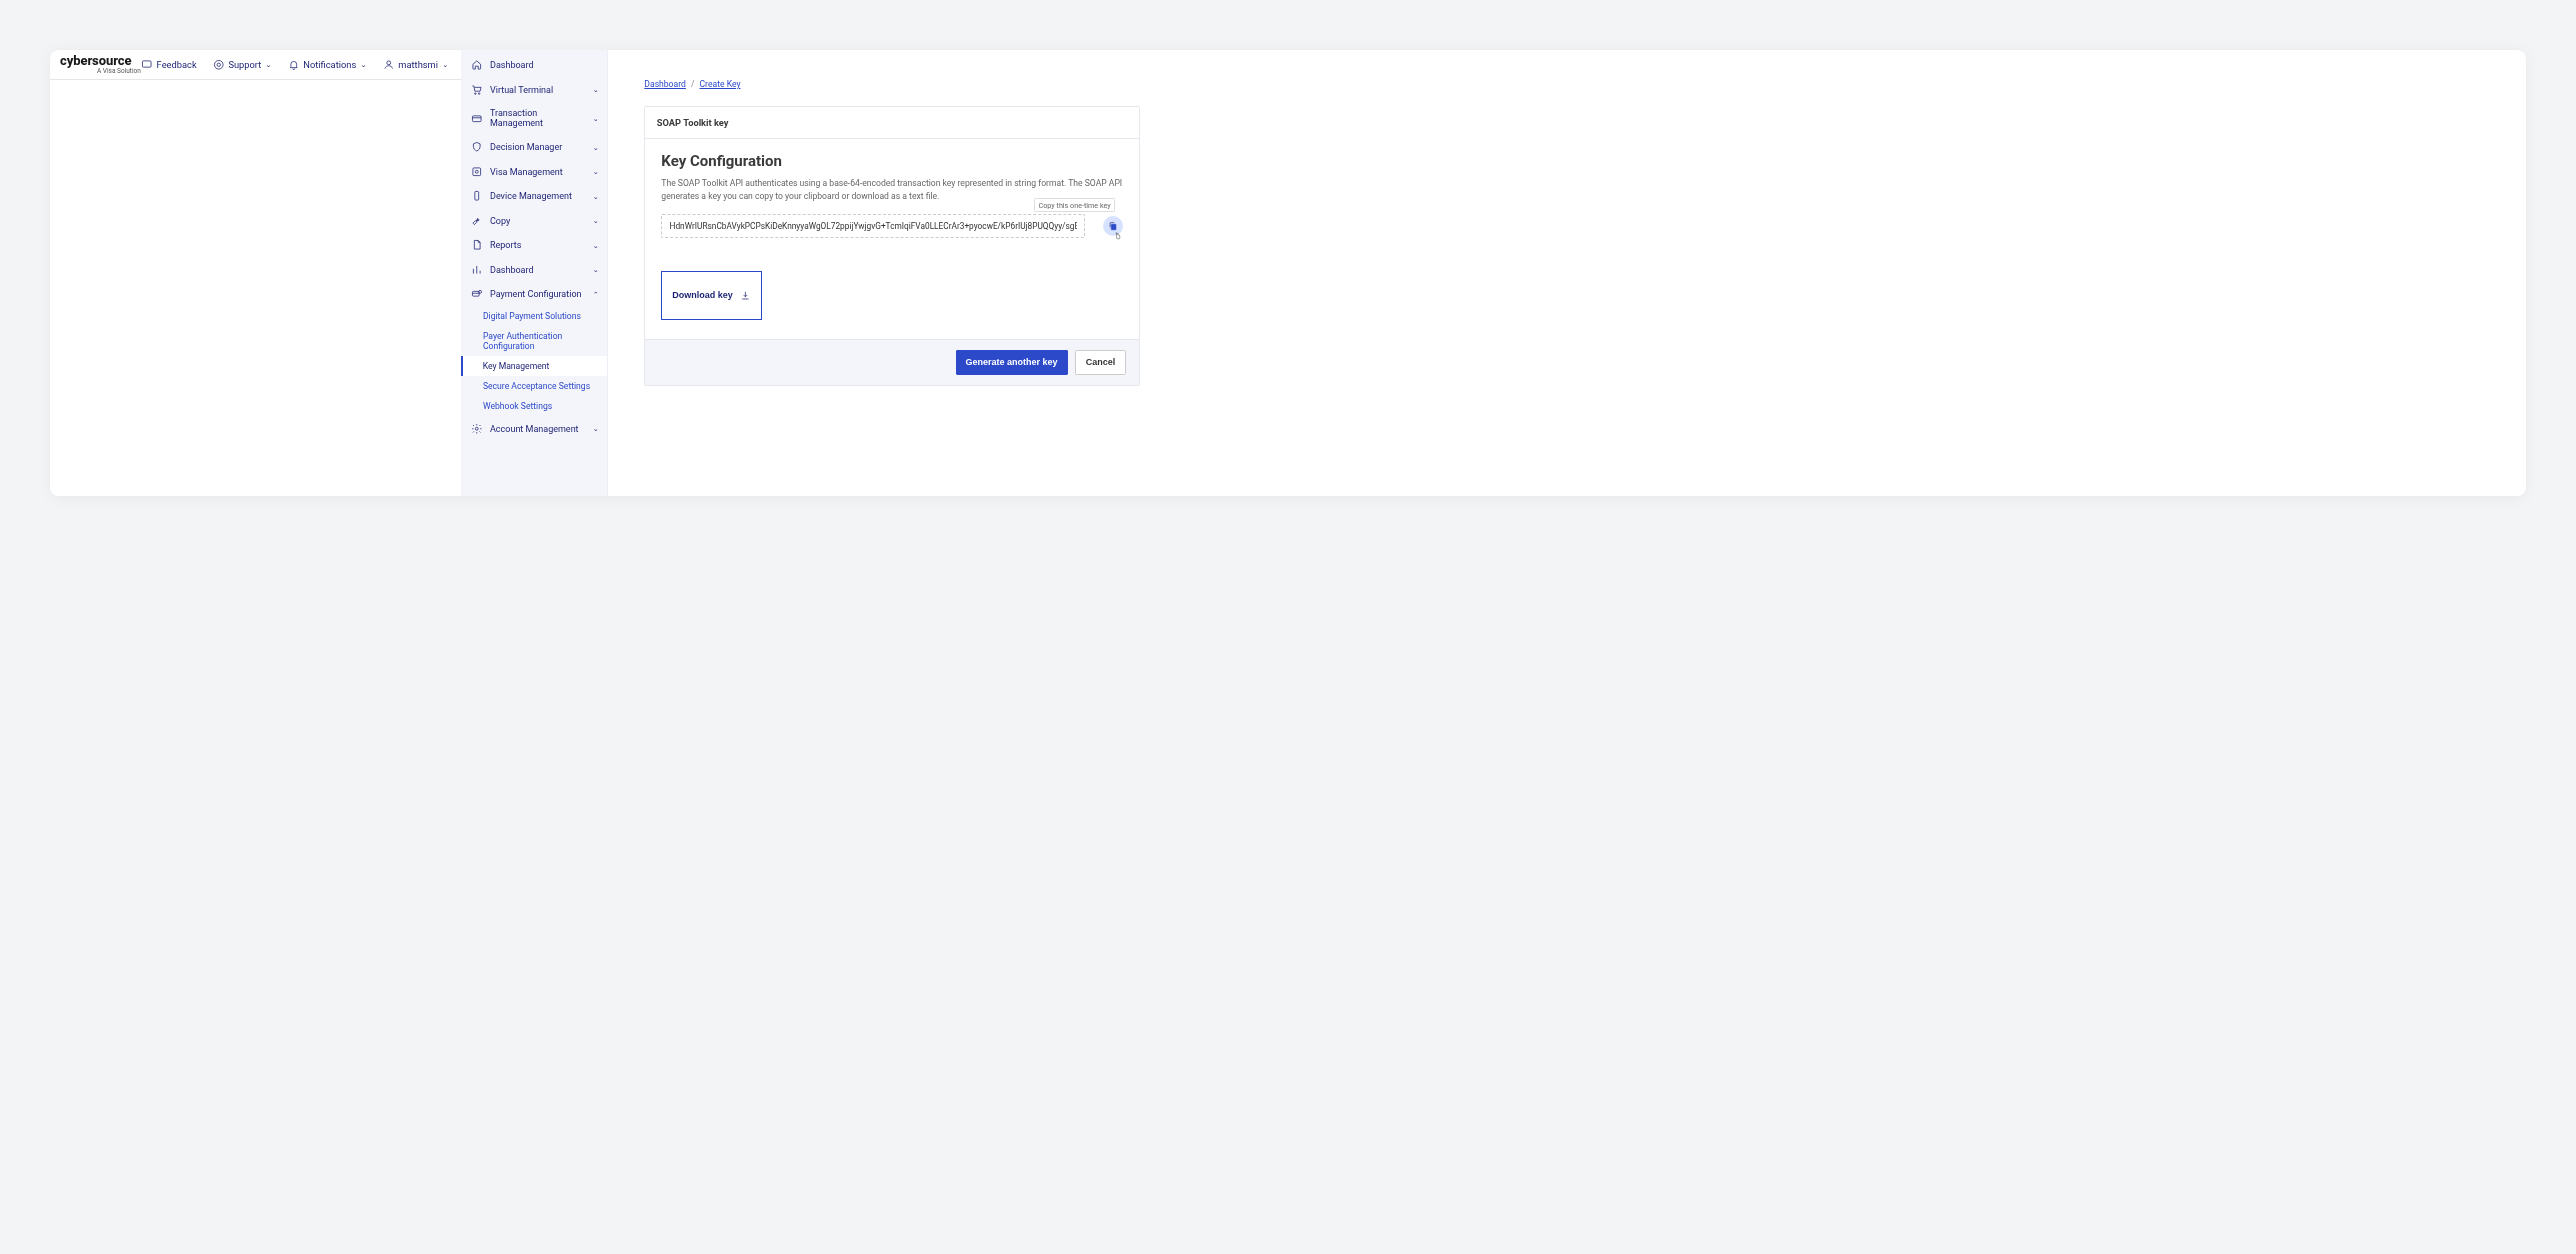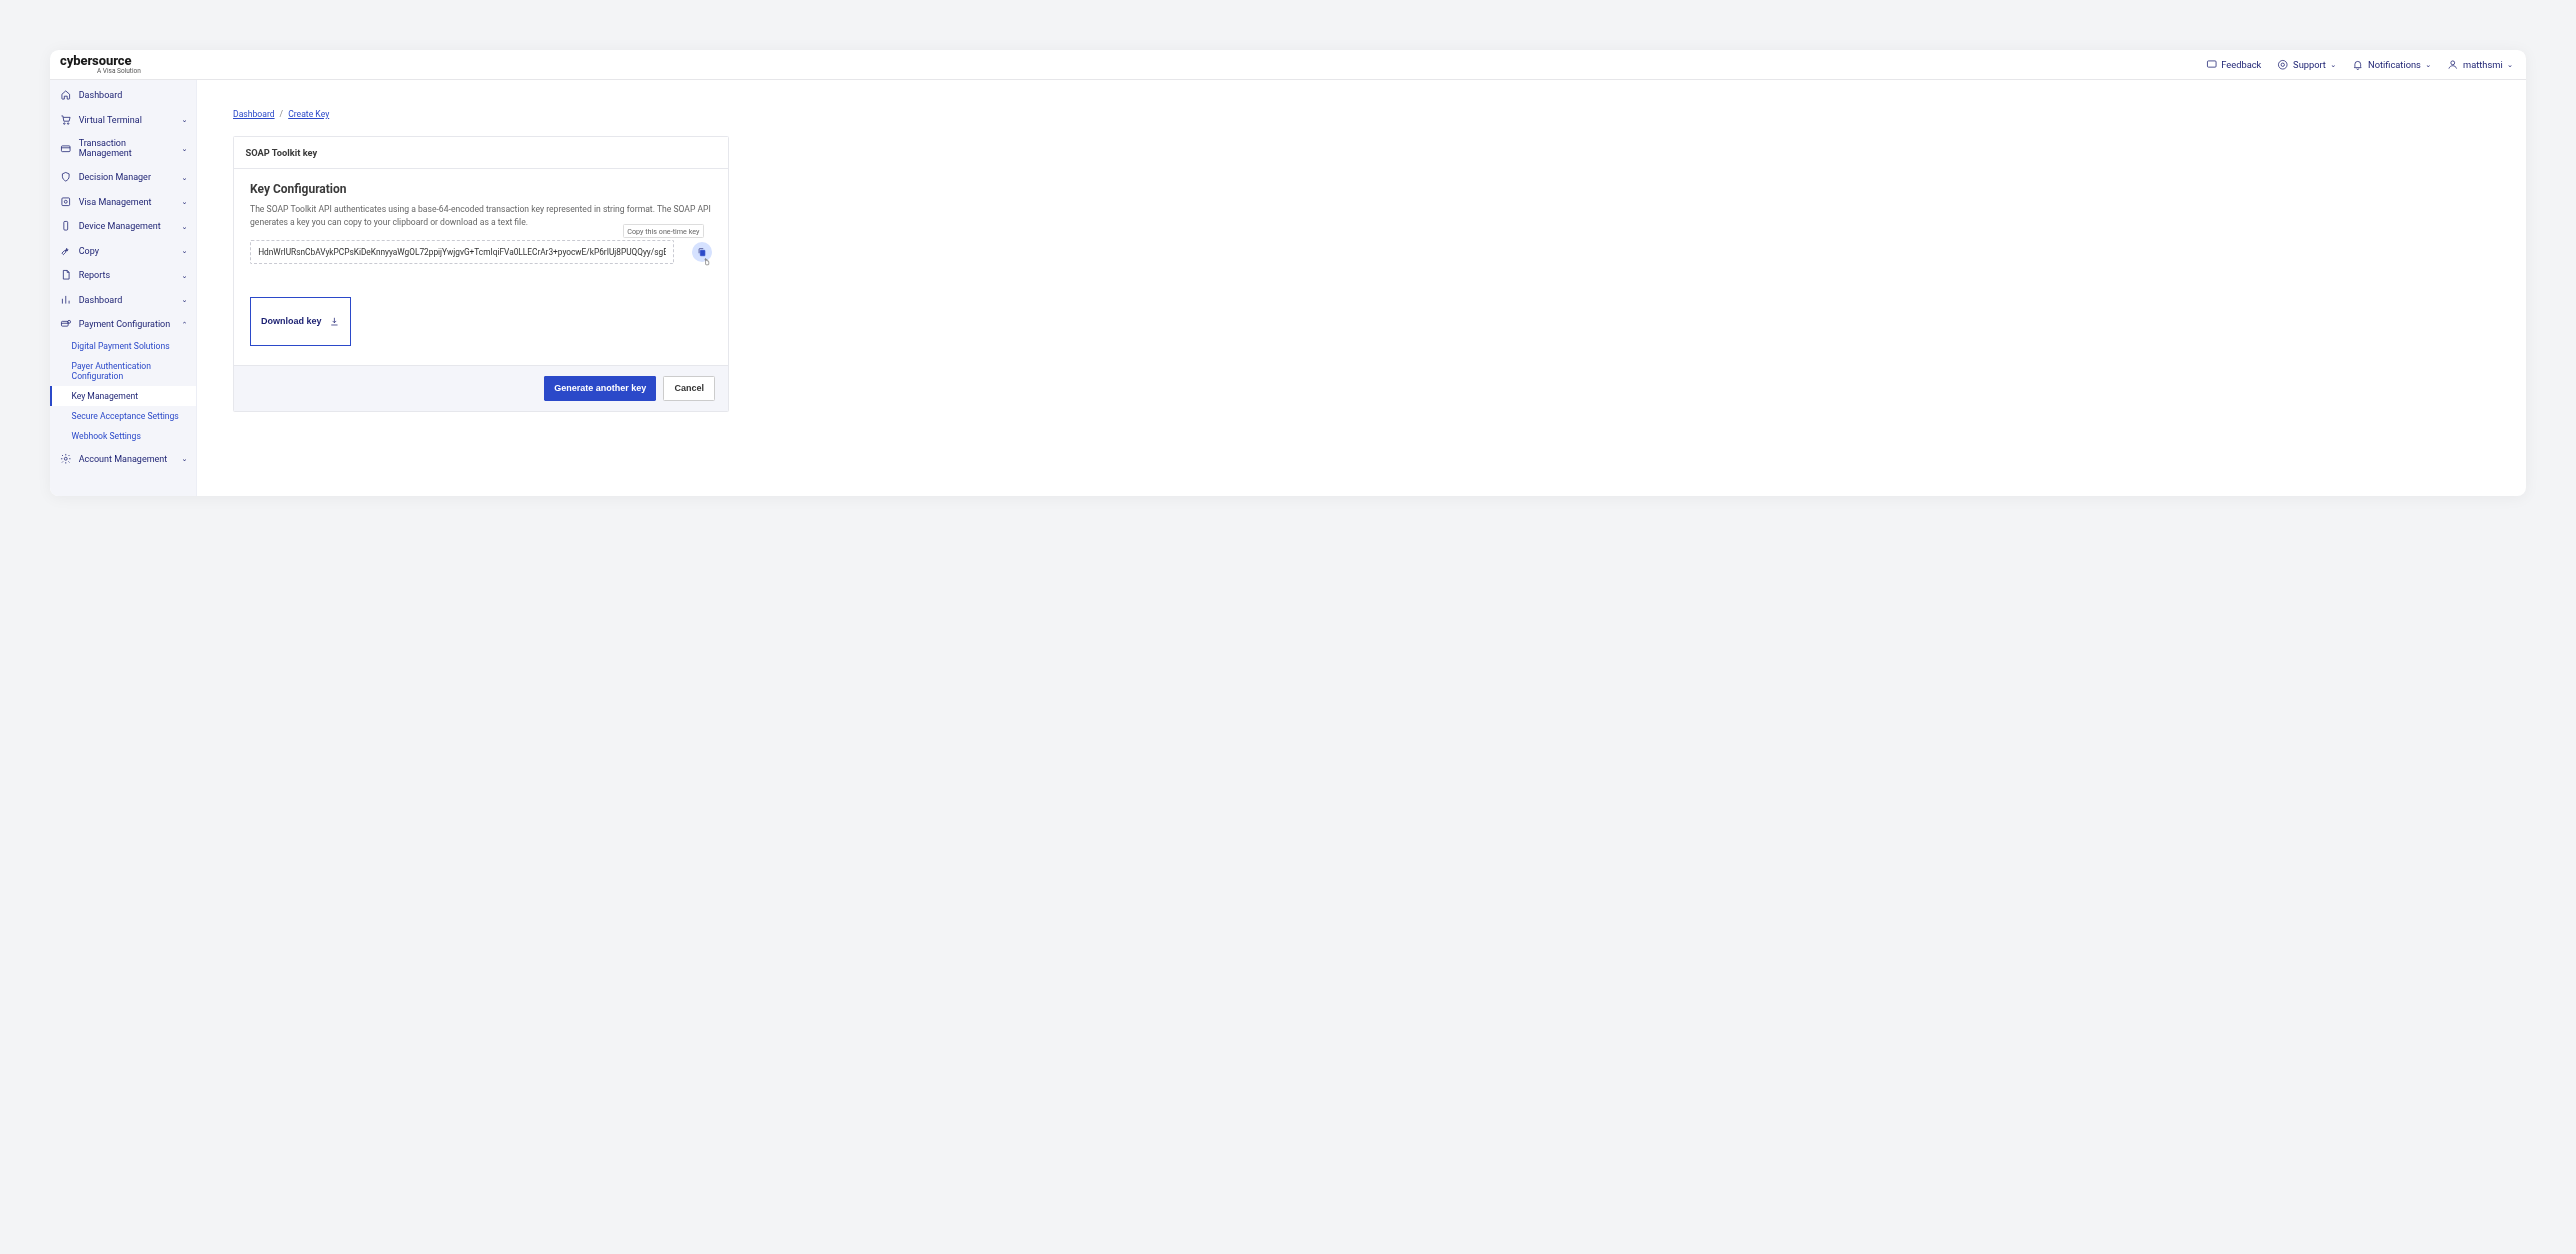--- a/index.html
+++ b/index.html
@@ -9,21 +9,21 @@
   padding: 50px;
   color: #3a3a3a;
   font-size: 9.3px;
 }
 .app-window {
   background: #fff;
   border-radius: 8.6px;
   box-shadow: 0 1.4px 14.4px rgba(0,0,0,0.05);
   overflow: hidden;
   display: flex;
-  flex-direction: column;
+  flex-direction: row;
   height: 446px;
 }
 .topbar {
   height: 30px;
   display: flex;
   align-items: center;
   justify-content: space-between;
   border-bottom: 0.7px solid #e6e6e9;
   padding: 0 13px 0 10px;
 }
@@ -93,21 +93,21 @@
   border-radius: 1.4px;
   max-width: 496px;
 }
 .card-header {
   padding: 10px 11.5px;
   font-weight: 700;
   font-size: 9.3px;
   border-bottom: 0.7px solid #e6e7ec;
 }
 .card-body { padding: 13px 16px 18.7px 16px; }
-.section-title { font-weight: 700; font-size: 12px; margin-bottom: 7.2px; }
+.section-title { font-weight: 700; font-size: 15px; margin-bottom: 7.2px; }
 .desc { font-size: 8.6px; color: #666; line-height: 1.5; margin-bottom: 11.5px; }
 .key-row { position: relative; }
 .tooltip {
   position: absolute;
   top: -16px;
   right: 8px;
   font-size: 7.2px;
   color: #666;
   border: 0.7px solid #ddd;
   background: #fff;

